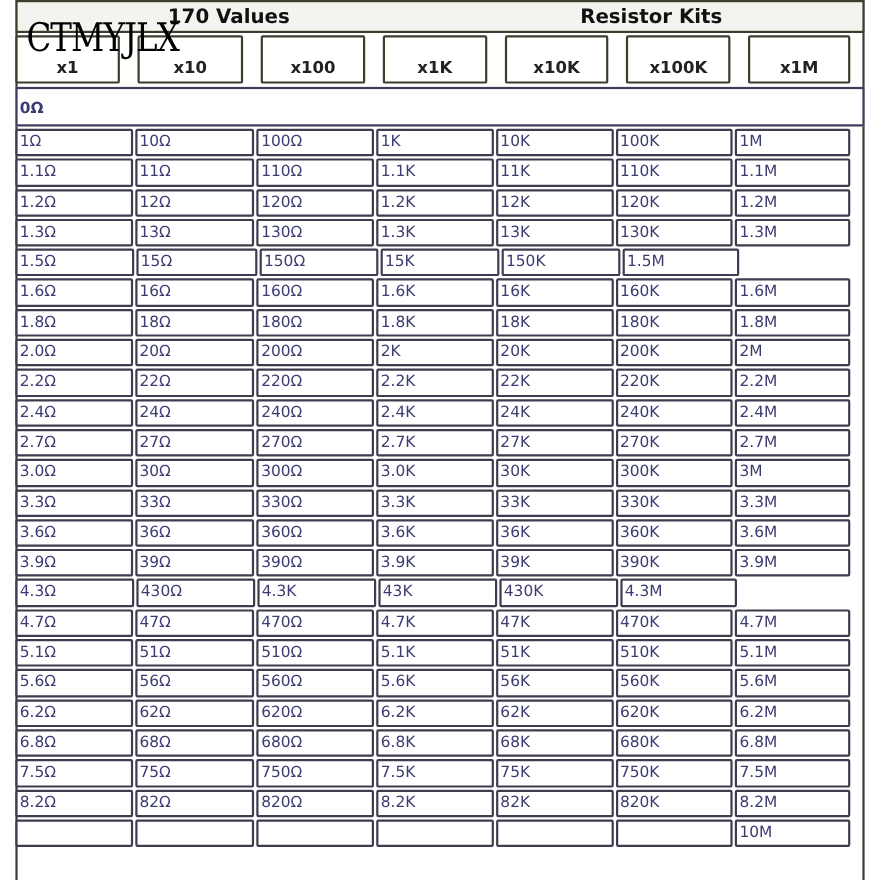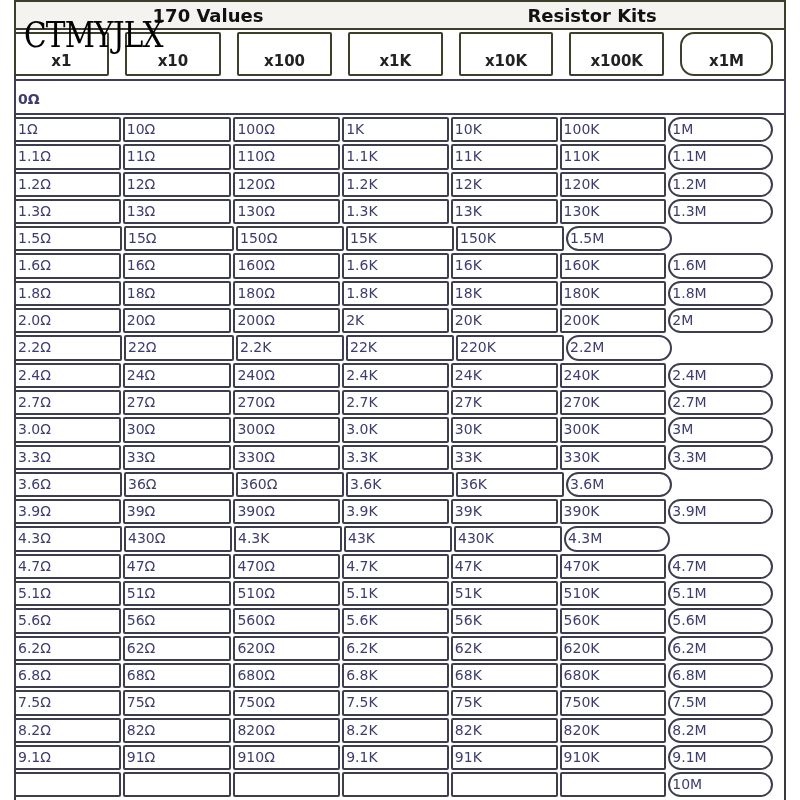--- a/index.html
+++ b/index.html
@@ -8,21 +8,21 @@
   .title-bar { position: absolute; left: 14px; top: 0; width: 772px; height: 30px; border: 2px solid #3b3f2c; box-sizing: border-box; background: #f4f3ef; display: flex; }
   .title-bar .t { flex: 1; text-align: center; font-weight: bold; font-size: 18px; color: #111; line-height: 28px; }
   .brand { position: absolute; left: 24px; top: 14px; font-family: "DejaVu Serif", serif; font-size: 36px; color: #000; letter-spacing: -1px; transform: scaleX(0.82); transform-origin: left top; z-index: 5; }
   .hdr-row { position: absolute; left: 14px; top: 32px; width: 772px; height: 44px; display: flex; }
   .hdr { box-sizing: border-box; border: 2px solid #3b3f2c; border-radius: 2px; margin-right: 16px; background: #fff; font-weight: bold; font-size: 15px; color: #222; text-align: center; padding-top: 18px; }
   .zero-row { position: absolute; left: 14px; top: 79px; width: 772px; height: 36px; border: 2px solid #3d3d5a; box-sizing: border-box; background: #fff; }
   .zero-row span { position: absolute; left: 2px; top: 10px; font-size: 14px; font-weight: bold; color: #3c3c72; text-align: center; }
   .grid { position: absolute; left: 14px; top: 117px; width: 772px; }
   .row { display: flex; height: 27.3px; }
   .cell { box-sizing: border-box; border: 2px solid #3d3d4f; border-radius: 2px; margin: 0 2px 2px 0; background: #fff; font-size: 14px; color: #3c3c72; padding-left: 2px; line-height: 21px; white-space: nowrap; overflow: hidden; }
-  .w0 { width: 108px; } .w1 { width: 110px; } .w2 { width: 108px; } .w3 { width: 108px; } .w4 { width: 108px; } .w5 { width: 108px; } .w6 { width: 106px; margin-right: 13px; border-radius: 14px; }
+  .w0 { width: 108px; } .w1 { width: 110px; } .w2 { width: 108px; } .w3 { width: 108px; } .w4 { width: 108px; } .w5 { width: 108px; } .w6 { width: 106px; margin-right: 13px; }
 </style>
 </head>
 <body>
 
 <div class="frame"></div>
 
 <div class="title-bar">
   <div class="t">170 Values</div>
   <div class="t">Resistor Kits</div>
 </div>
@@ -111,20 +111,21 @@
       <div class="cell w1">20Ω</div>
       <div class="cell w2">200Ω</div>
       <div class="cell w3">2K</div>
       <div class="cell w4">20K</div>
       <div class="cell w5">200K</div>
       <div class="cell w6">2M</div>
     </div>
     <div class="row">
       <div class="cell w0">2.2Ω</div>
       <div class="cell w1">22Ω</div>
+      <div class="cell w2">220Ω</div>
       <div class="cell w3">2.2K</div>
       <div class="cell w4">22K</div>
       <div class="cell w5">220K</div>
       <div class="cell w6">2.2M</div>
     </div>
     <div class="row">
       <div class="cell w0">2.4Ω</div>
       <div class="cell w1">24Ω</div>
       <div class="cell w2">240Ω</div>
       <div class="cell w3">2.4K</div>
@@ -158,20 +159,21 @@
       <div class="cell w4">33K</div>
       <div class="cell w5">330K</div>
       <div class="cell w6">3.3M</div>
     </div>
     <div class="row">
       <div class="cell w0">3.6Ω</div>
       <div class="cell w1">36Ω</div>
       <div class="cell w2">360Ω</div>
       <div class="cell w3">3.6K</div>
       <div class="cell w4">36K</div>
+      <div class="cell w5">360K</div>
       <div class="cell w6">3.6M</div>
     </div>
     <div class="row">
       <div class="cell w0">3.9Ω</div>
       <div class="cell w1">39Ω</div>
       <div class="cell w2">390Ω</div>
       <div class="cell w3">3.9K</div>
       <div class="cell w4">39K</div>
       <div class="cell w5">390K</div>
       <div class="cell w6">3.9M</div>
@@ -241,29 +243,20 @@
     <div class="row">
       <div class="cell w0">8.2Ω</div>
       <div class="cell w1">82Ω</div>
       <div class="cell w2">820Ω</div>
       <div class="cell w3">8.2K</div>
       <div class="cell w4">82K</div>
       <div class="cell w5">820K</div>
       <div class="cell w6">8.2M</div>
     </div>
     <div class="row">
-      <div class="cell w0">9.1Ω</div>
-      <div class="cell w1">91Ω</div>
-      <div class="cell w2">910Ω</div>
-      <div class="cell w3">9.1K</div>
-      <div class="cell w4">91K</div>
-      <div class="cell w5">910K</div>
-      <div class="cell w6">9.1M</div>
-    </div>
-    <div class="row">
       <div class="cell w0"></div>
       <div class="cell w1"></div>
       <div class="cell w2"></div>
       <div class="cell w3"></div>
       <div class="cell w4"></div>
       <div class="cell w5"></div>
       <div class="cell w6">10M</div>
     </div>
   </div>
 

